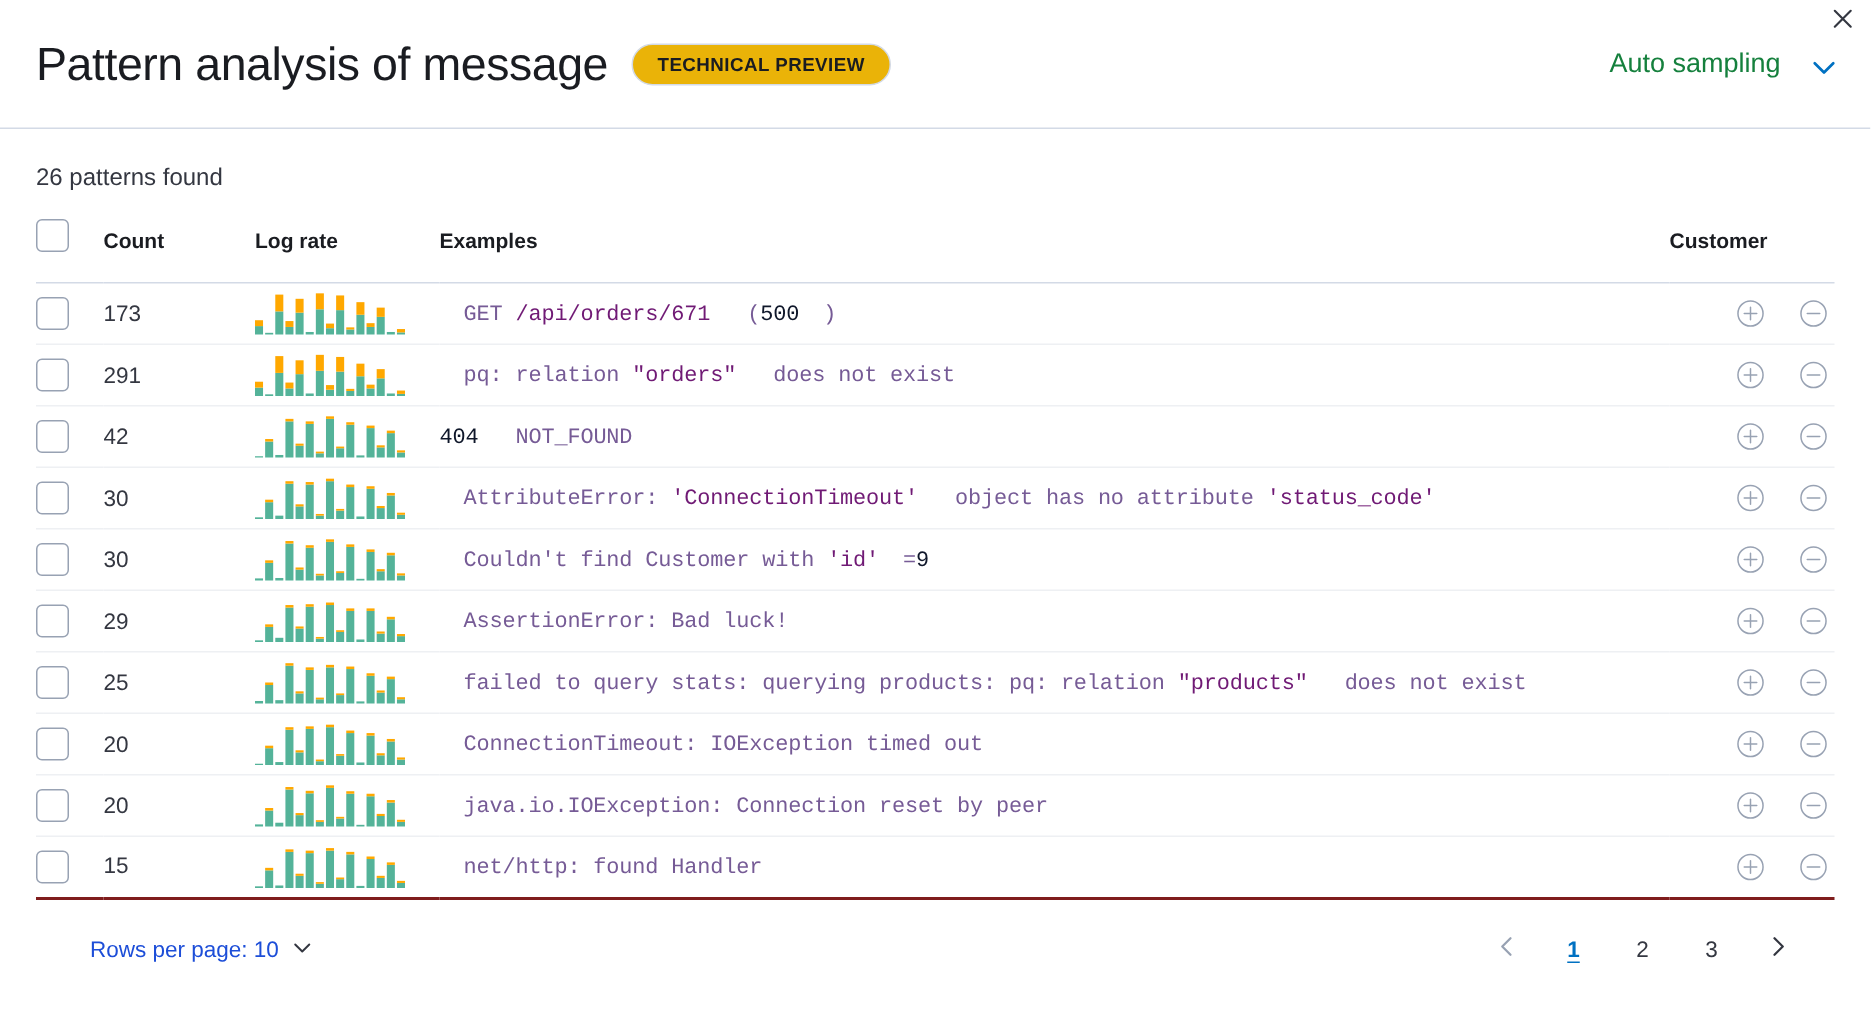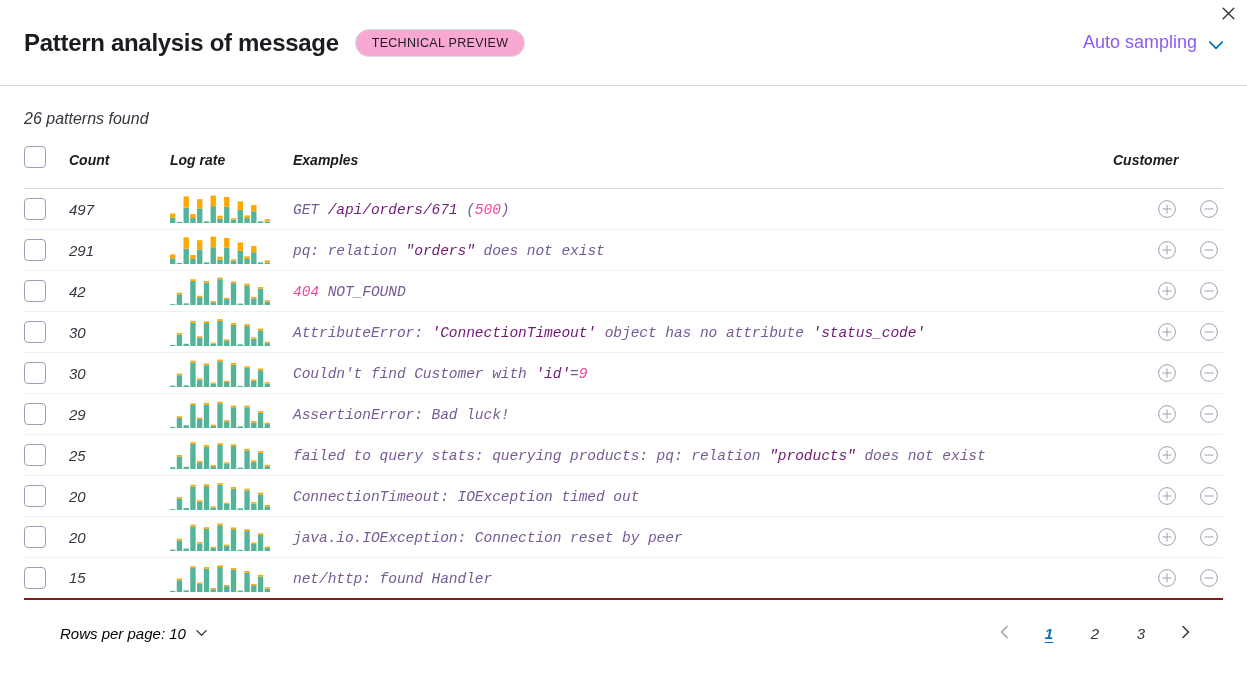--- a/index.html
+++ b/index.html
@@ -20,51 +20,51 @@
     display: flex;
     align-items: center;
     padding: 0 24px;
   }
   .header-left {
     display: flex;
     align-items: center;
     gap: 16px;
   }
   .page-title {
-    font-size: 24px;
-    font-weight: 700;
+    font-size: 31px;
+    font-weight: 400;
     color: #1a1c21;
     letter-spacing: -0.3px;
     white-space: nowrap;
   }
   .badge-preview {
     display: inline-flex;
     align-items: center;
     justify-content: center;
     height: 28px;
     padding: 0 16px;
     border: 1px solid #d3dae6;
     border-radius: 14px;
-    background: #f9a8d4;
+    background: #eab308;
     font-size: 12.5px;
-    font-weight: 400;
+    font-weight: 700;
     letter-spacing: 0.3px;
     color: #1a1c21;
     white-space: nowrap;
   }
   .header-right {
     margin-left: auto;
     display: flex;
     align-items: center;
   }
   .auto-sampling {
     display: flex;
     align-items: center;
-    gap: 10px;
-    color: #8b5cf6;
+    gap: 20px;
+    color: #15803d;
     font-size: 18px;
     cursor: pointer;
     white-space: nowrap;
   }
   .chev-down {
     width: 16px; height: 16px;
     display: inline-block;
     position: relative;
     top: 1px;
   }
@@ -76,21 +76,20 @@
     height: 26px;
     display: flex;
     align-items: center;
     justify-content: center;
     cursor: pointer;
   }
 
   
   .body-wrap {
     padding: 24px 24px 0 24px;
-    font-style: italic;
   }
   .patterns-found {
     font-size: 16px;
     color: #343741;
     margin-bottom: 18px;
   }
 
   
   table.patterns {
     width: 100%;
@@ -147,22 +146,22 @@
 
   
   .example {
     font-family: "Liberation Mono", monospace;
     font-size: 14.6px;
     color: #765b96;
     white-space: nowrap;
     letter-spacing: -0.1px;
   }
   .tok-str { color: #701a75; }
-  .tok-num { color: #ec4899; }
-  .tok-kw  { color: #765b96; }
+  .tok-num { color: #0f172a; }
+  .tok-kw  { color: #765b96; margin-left: 16px; }
 
   
   .actions-cell {
     text-align: right;
     padding-right: 2px;
     white-space: nowrap;
   }
   .act-icon {
     display: inline-flex;
     align-items: center;
@@ -179,21 +178,21 @@
     display: flex;
     align-items: center;
     padding: 18px 24px 0 24px;
     height: 50px;
   }
   .rows-per-page {
     display: flex;
     align-items: center;
     gap: 8px;
     font-size: 15px;
-    color: #000000;
+    color: #1d4ed8;
     cursor: pointer;
     padding-left: 12px;
     text-align: center;
   }
   .pager {
     margin-left: auto;
     display: flex;
     align-items: center;
     gap: 4px;
   }
@@ -268,21 +267,21 @@
         <th>Log rate</th>
         <th>Examples</th>
         <th class="th-actions">Customer</th>
       </tr>
     </thead>
     <tbody id="rows-body">
         <tr>
           <td>
        <span class="cb"></span>
      </td>
-     <td class="td-count">497</td>
+     <td class="td-count">173</td>
      <td>
             <svg class="spark" viewBox="0 0 100 30" preserveAspectRatio="none">
               <rect x="0.00" y="23.40" width="5.36" height="5.60" fill="#54b399"></rect>
               <rect x="0.00" y="19.48" width="5.36" height="3.92" fill="#ffa800"></rect>
               <rect x="6.76" y="27.88" width="5.36" height="1.12" fill="#54b399"></rect>
               <rect x="13.52" y="13.60" width="5.36" height="15.40" fill="#54b399"></rect>
               <rect x="13.52" y="2.40" width="5.36" height="11.20" fill="#ffa800"></rect>
               <rect x="20.28" y="23.96" width="5.36" height="5.04" fill="#54b399"></rect>
               <rect x="20.28" y="20.04" width="5.36" height="3.92" fill="#ffa800"></rect>
               <rect x="27.04" y="14.44" width="5.36" height="14.56" fill="#54b399"></rect>

